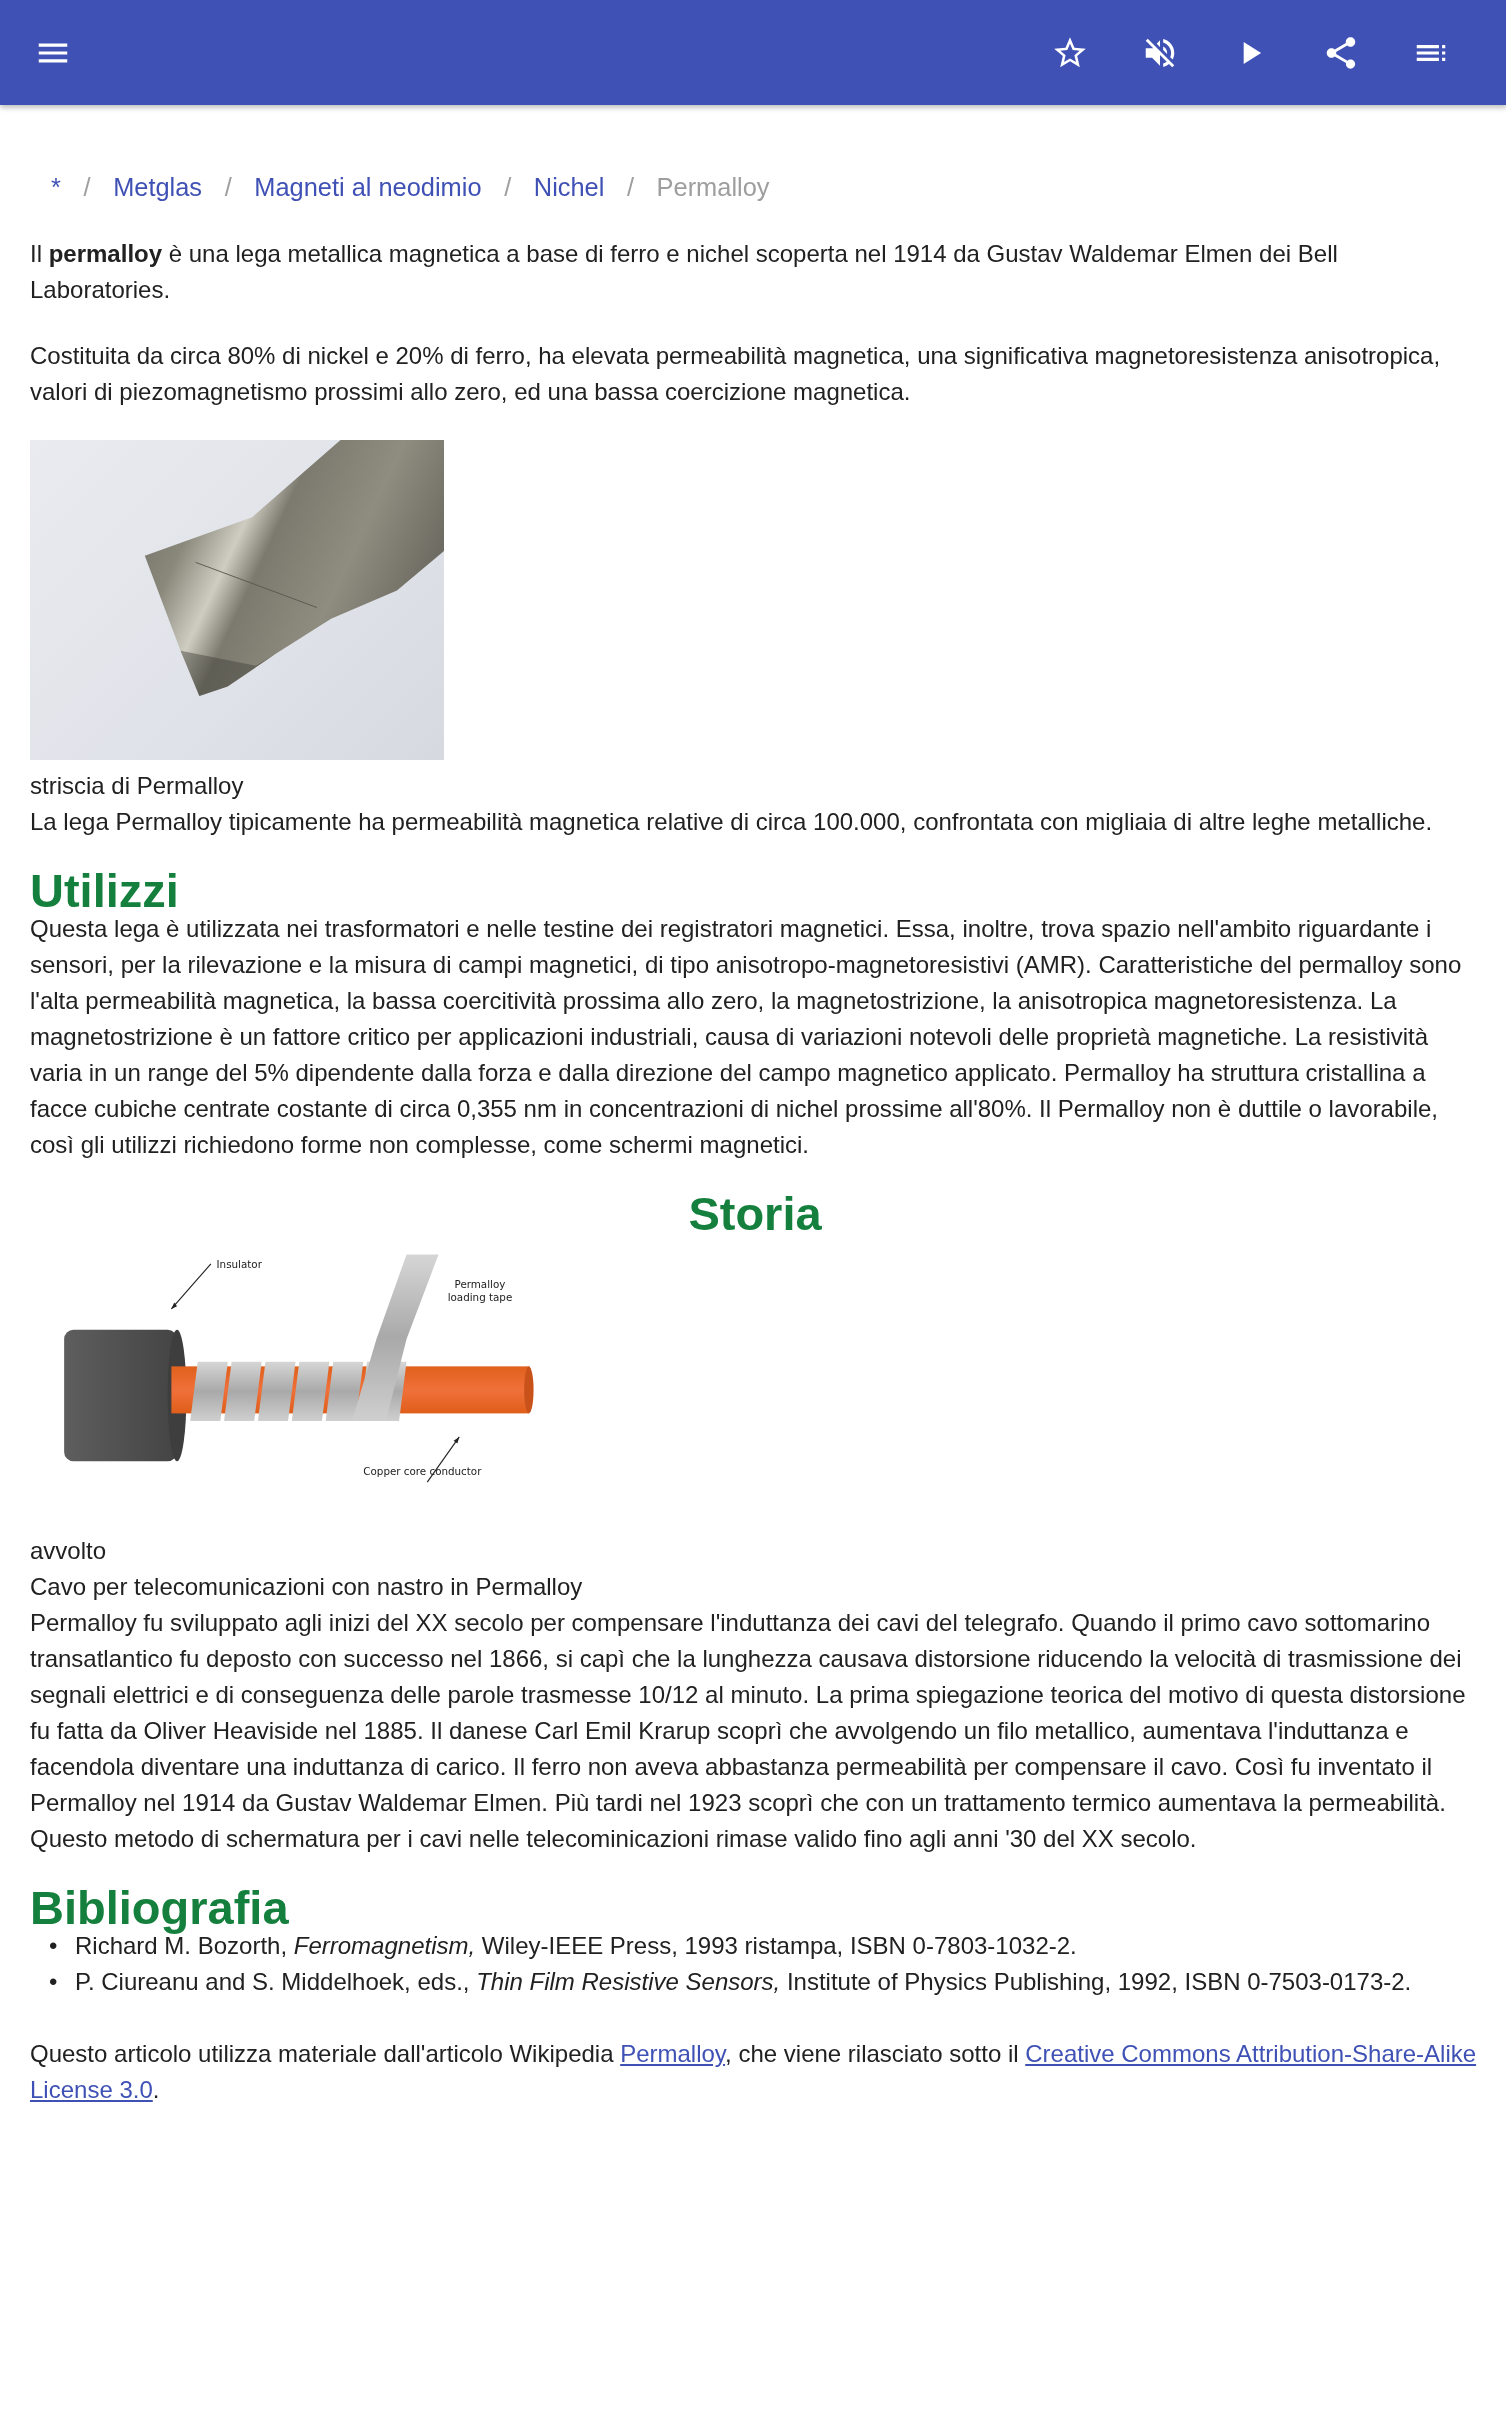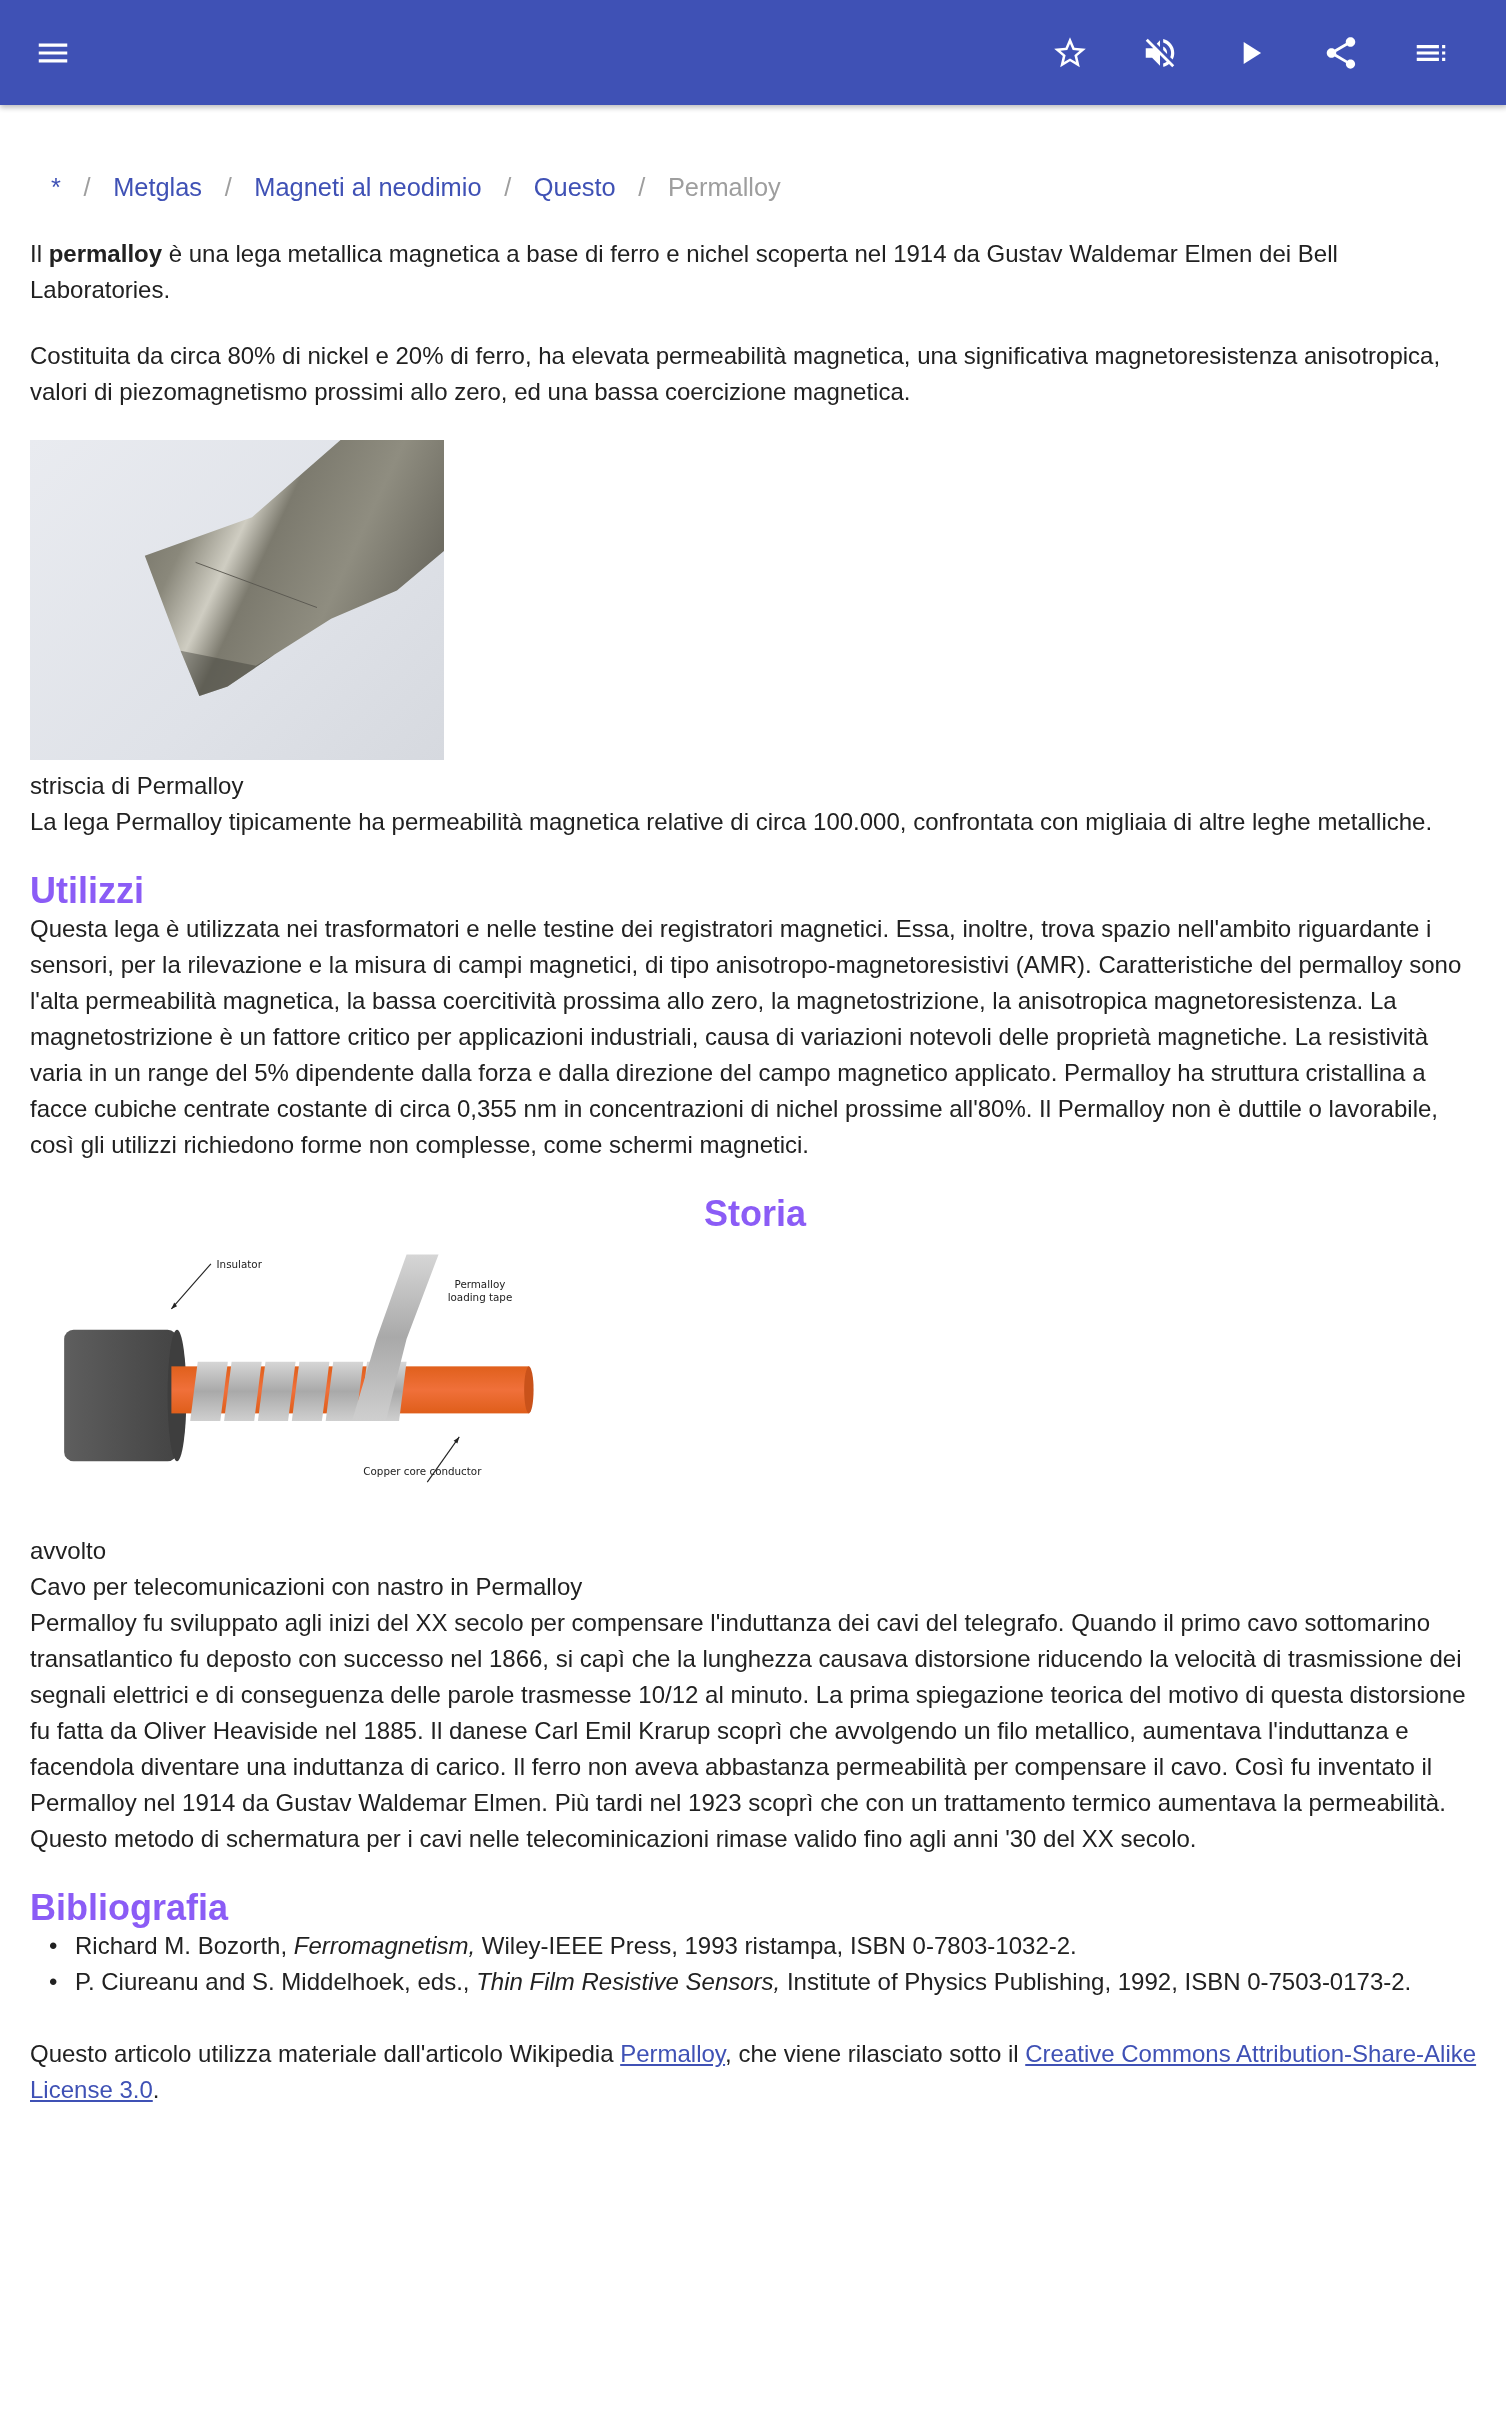--- a/index.html
+++ b/index.html
@@ -20,21 +20,21 @@
 
   .content { position: absolute; left: 30px; top: 151px; width: 1450px; }
 
   .breadcrumb { display: flex; align-items: center; font-size: 25.4px; height: 72px; padding-left: 21px; }
   .breadcrumb a { color: #3f51b5; text-decoration: none; }
   .breadcrumb .sep { color: #9e9e9e; margin: 0 22.6px; }
   .breadcrumb .current { color: #9e9e9e; }
 
   p, li, .caption { font-size: 24px; line-height: 36px; color: #212121; }
   p.para { margin-bottom: 30px; }
-  h2 { font-size: 36px; font-weight: bold; color: #8b5cf6; line-height: 41px; }
+  h2 { font-size: 47px; font-weight: bold; color: #15803d; line-height: 41px; }
 
   .photo {
     width: 414px; height: 320px; margin-top: 1.9px; display: block;
     background: linear-gradient(135deg, #e9ebf0 0%, #dfe2e8 60%, #d6d9df 100%);
     position: relative; overflow: hidden;
   }
   .photo svg { position: absolute; left: 0; top: 0; }
 
   .diagram { width: 565px; height: 254px; position: relative; margin-top: 11.3px; }
 
@@ -82,21 +82,21 @@
 
 <div class="content">
 
   <nav class="breadcrumb">
     <a href="#">*</a>
     <span class="sep">/</span>
     <a href="#">Metglas</a>
     <span class="sep">/</span>
     <a href="#">Magneti al neodimio</a>
     <span class="sep">/</span>
-    <a href="#">Questo</a>
+    <a href="#">Nichel</a>
     <span class="sep">/</span>
     <span class="current">Permalloy</span>
   </nav>
 
   <div style="height:13px"></div>
 
   <p class="para"><span>Il </span><b>permalloy</b><span> è una lega metallica magnetica a base di ferro e nichel scoperta nel 1914 da Gustav Waldemar Elmen dei Bell Laboratories.</span></p>
 
   <p class="para">Costituita da circa 80% di nickel e 20% di ferro, ha elevata permeabilità magnetica, una significativa magnetoresistenza anisotropica, valori di piezomagnetismo prossimi allo zero, ed una bassa coercizione magnetica.</p>
 

